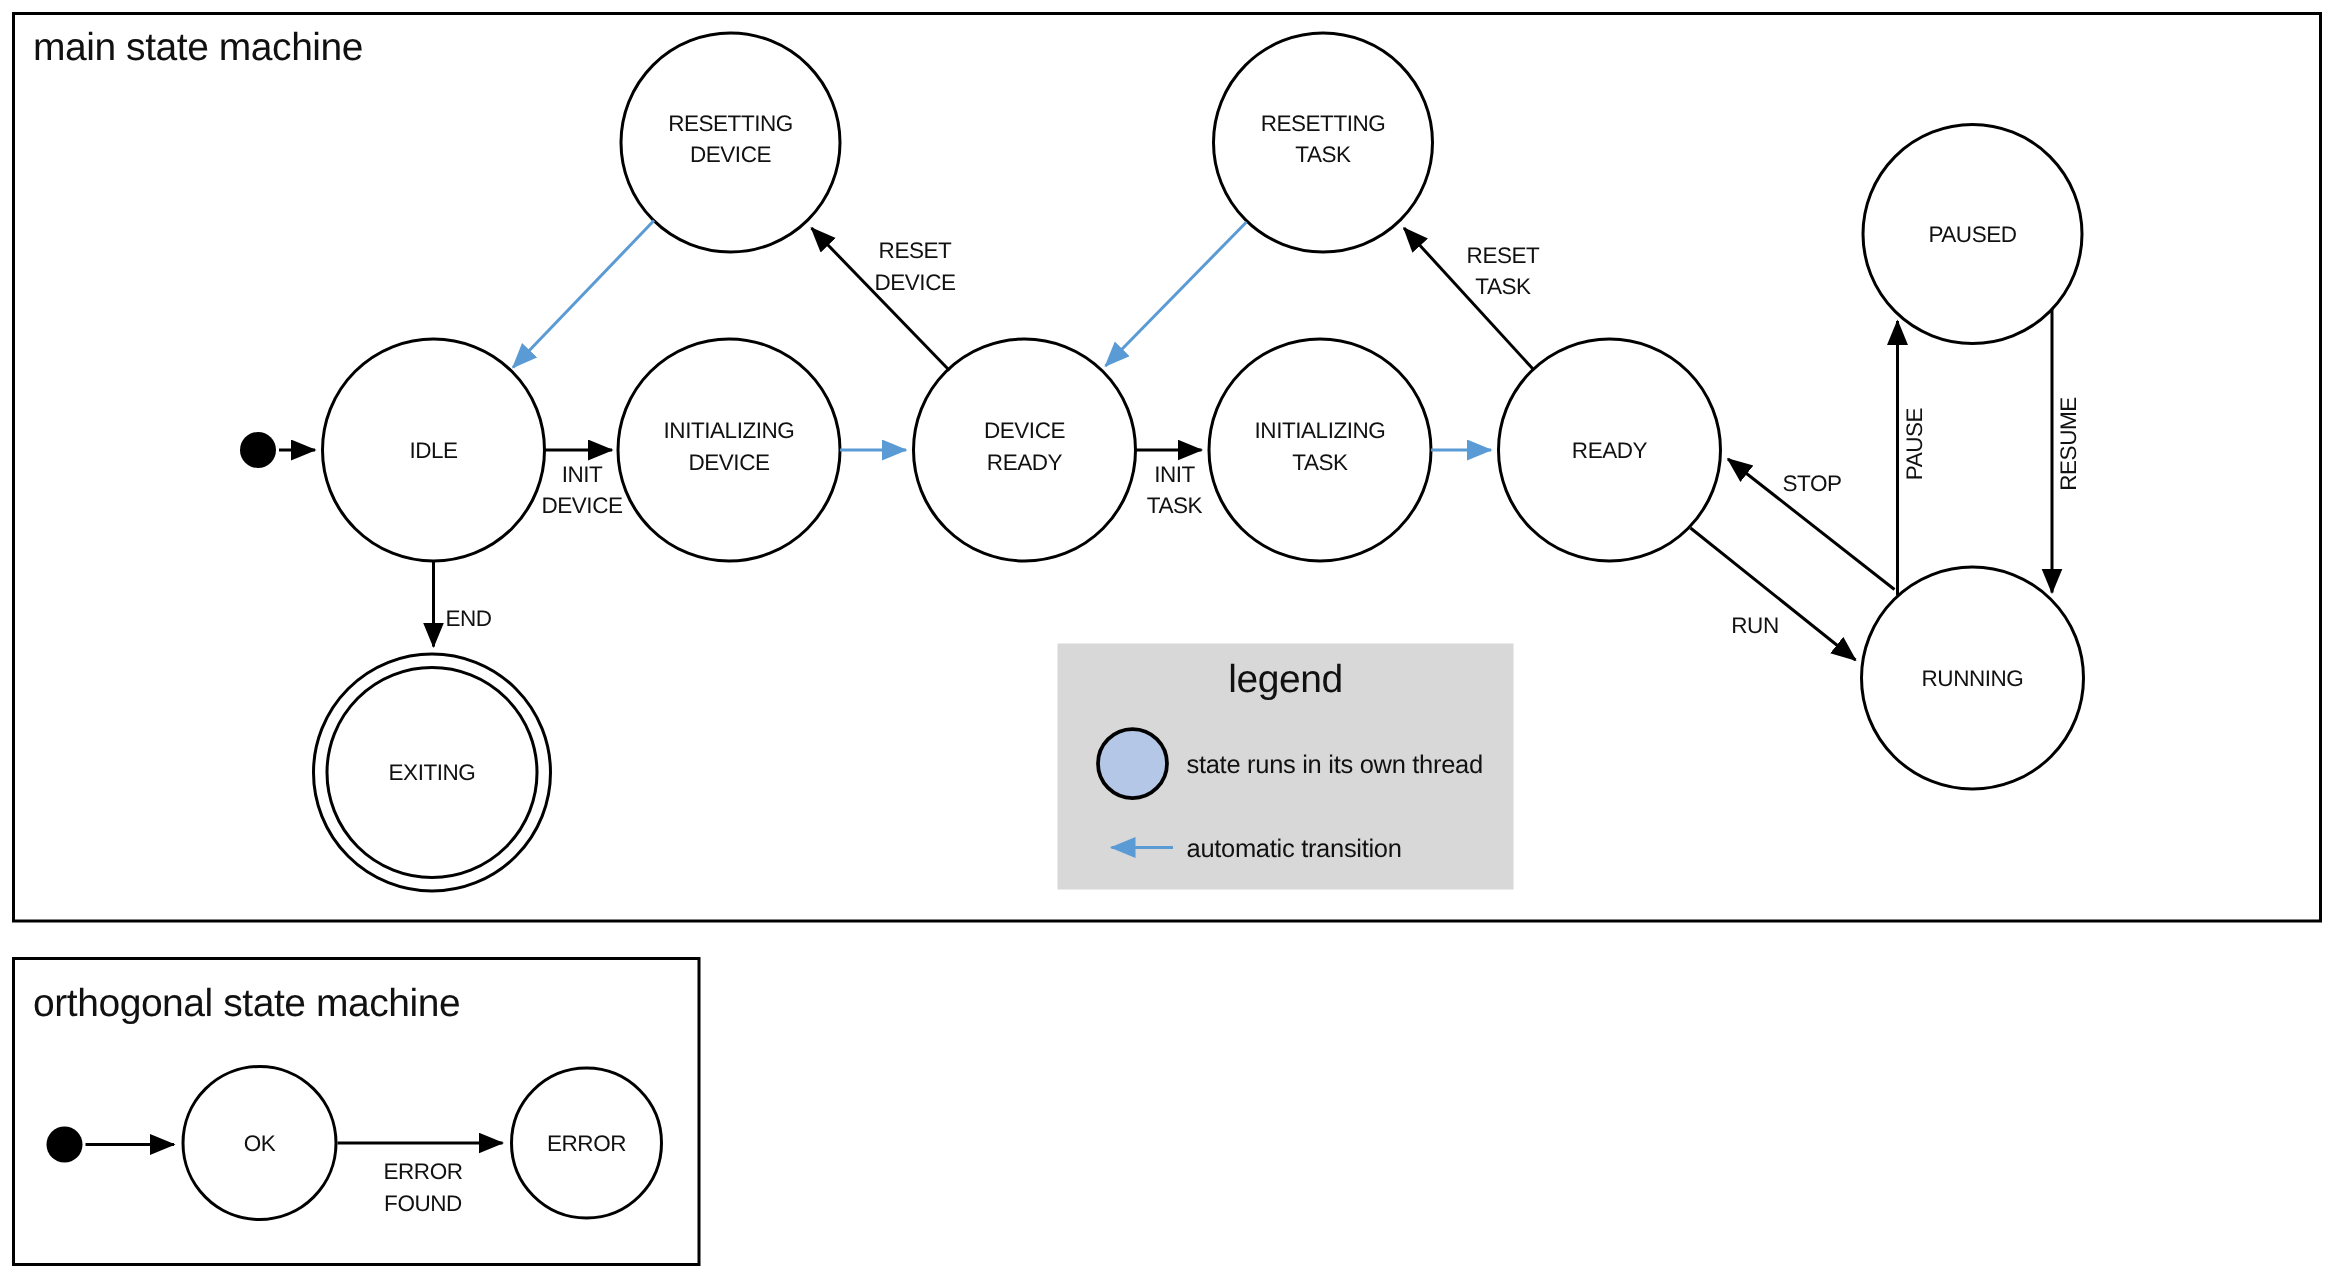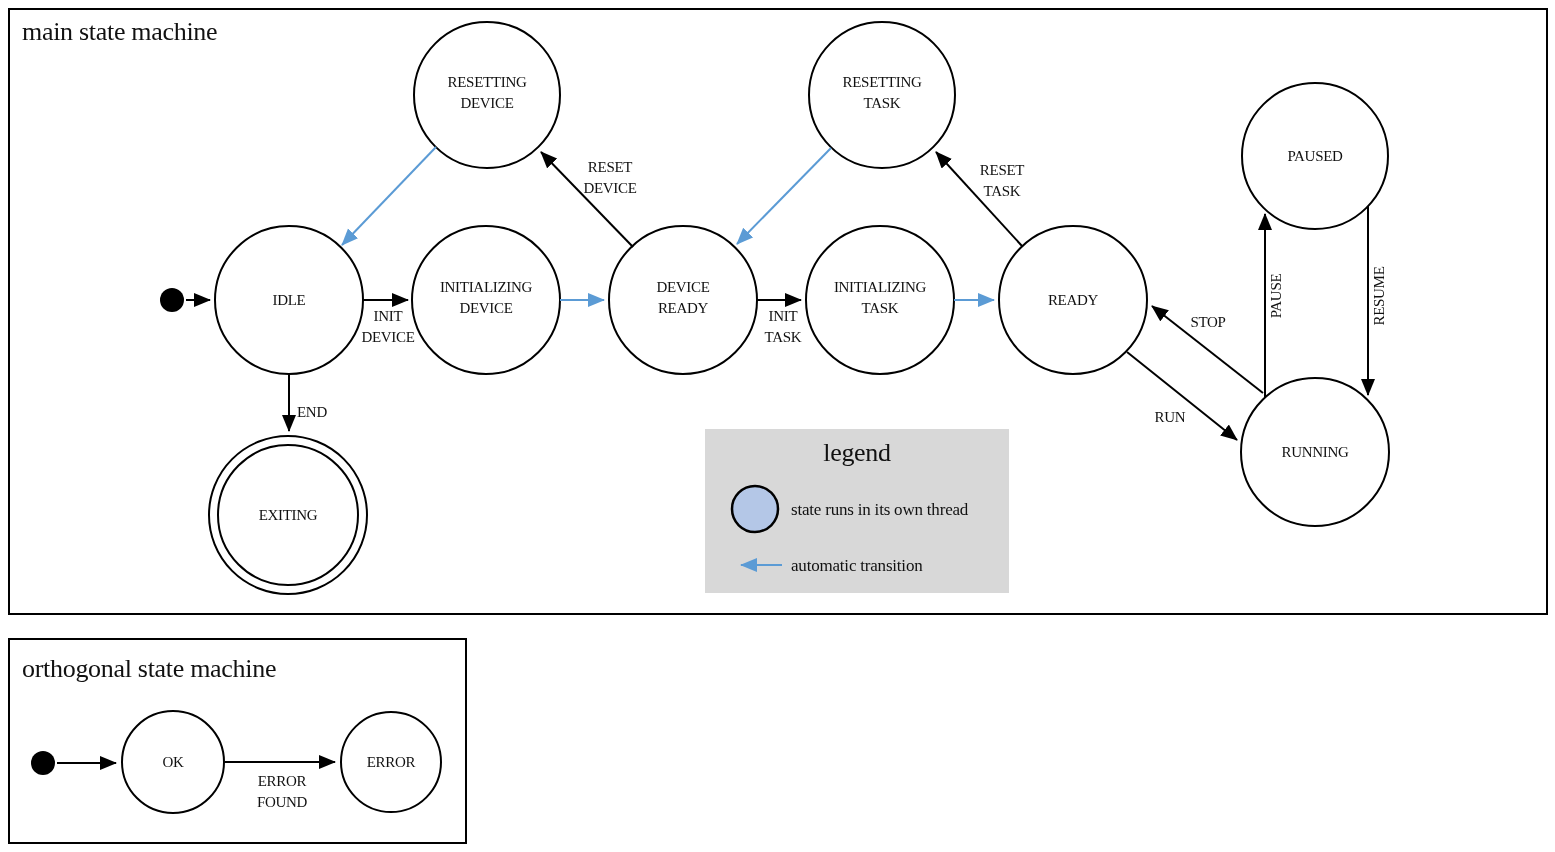--- a/index.html
+++ b/index.html
@@ -1,16 +1,16 @@
 <!DOCTYPE html>
 <html><head>
 <meta charset="utf-8">
 <style>
   html,body{margin:0;padding:0;background:#fff;}
-  .canvas{width:1555px;height:852px;position:relative;font-family:Liberation Serif, serif;}
+  .canvas{width:1555px;height:852px;position:relative;font-family:Liberation Sans, sans-serif;}
   svg{display:block;}
   .panel{fill:#ffffff;stroke:#000000;stroke-width:2;}
   .state{fill:#ffffff;stroke:#000000;stroke-width:2;}
   .edge{stroke:#000000;stroke-width:2;fill:none;}
   .auto-edge{stroke:#5b9bd5;stroke-width:2;fill:none;}
   .dot{fill:#000000;stroke:none;}
   text{fill:#111111;}
   .ttl{font-size:26px;letter-spacing:-0.3px;}
   .lbl{font-size:15px;text-anchor:middle;letter-spacing:-0.3px;}
   .elbl{font-size:15px;text-anchor:middle;letter-spacing:-0.3px;}

